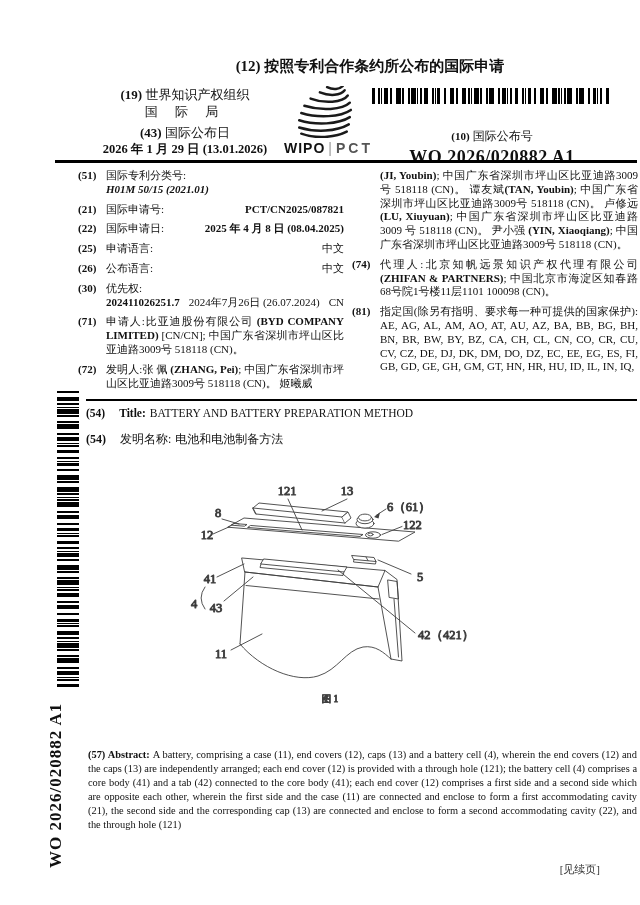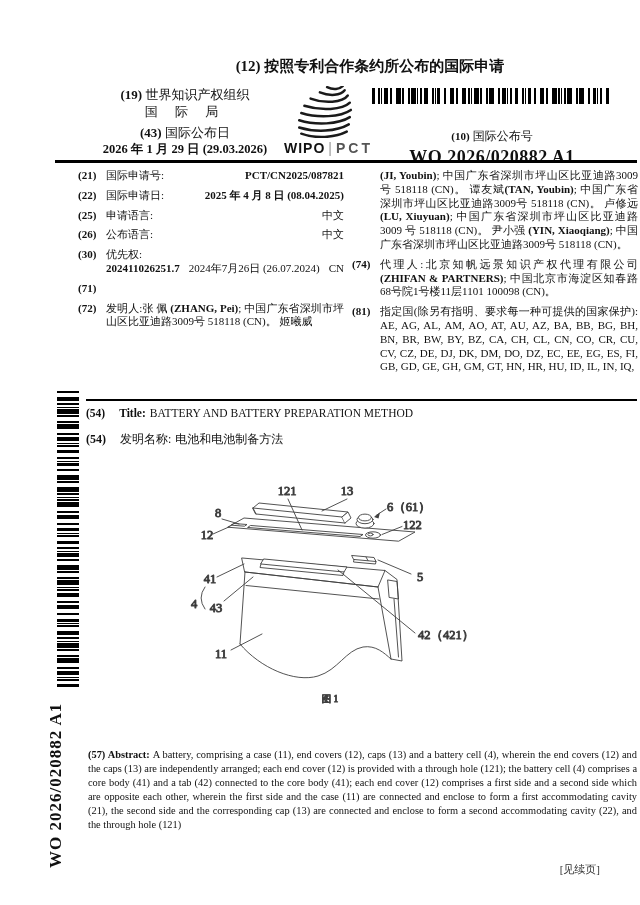--- a/index.html
+++ b/index.html
@@ -74,21 +74,21 @@
 <body>
 
 <div class="page">
 
   <div class="abs pct-line">(12) 按照专利合作条约所公布的国际申请</div>
 
   <div class="abs hdr-left">
     <div><span class="b">(19)</span> <span>世界知识产权组织</span></div>
     <div class="bureau">国 际 局</div>
     <div class="pubdate-lbl"><span class="b">(43)</span> <span>国际公布日</span></div>
-    <div class="pubdate-val">2026 年 1 月 29 日 (29.03.2026)</div>
+    <div class="pubdate-val">2026 年 1 月 29 日 (13.01.2026)</div>
   </div>
 
   <div class="abs logo-wrap">
     <svg class="logo-swirl" width="62" height="52" viewBox="0 0 60 50" fill="none" stroke="#1a1a1a" stroke-width="2.4" stroke-linecap="round">
       <path d="M8,46 C22,51 40,50 52,44"></path>
       <path d="M6,40 C22,45 42,44 54,37"></path>
       <path d="M6,33 C22,38 44,37 55,30"></path>
       <path d="M8,26 C24,31 46,30 56,23"></path>
       <path d="M11,19 C27,24 48,23 55,16"></path>
       <path d="M17,12 C30,17 48,16 53,9"></path>
@@ -103,20 +103,27 @@
   <div class="abs barcode-top"></div>
   <div class="abs pubno-block">
     <div class="pubno-label"><span class="num">(10)</span> <span>国际公布号</span></div>
     <div class="pubno-value">WO 2026/020882 A1</div>
   </div>
 
   <div class="abs rule1"></div>
 
   <div class="abs biblio col-left">
 
+    <div class="row">
+      <span class="num">(51)</span>
+      <div class="rowbody">
+        <div>国际专利分类号:</div>
+        <div class="bi">H01M 50/15 (2021.01)</div>
+      </div>
+    </div>
 
     <div class="row">
       <span class="num">(21)</span>
       <div class="rowbody flexsb">
         <span>国际申请号:</span>
         <span class="b">PCT/CN2025/087821</span>
       </div>
     </div>
 
     <div class="row">
@@ -150,20 +157,21 @@
         <div class="flexsb">
           <span class="b">202411026251.7</span>
           <span>2024年7月26日 (26.07.2024)</span>
           <span>CN</span>
         </div>
       </div>
     </div>
 
     <div class="row">
       <span class="num">(71)</span>
+      <div class="rowbody"><span>申请人:比亚迪股份有限公司 </span><span class="b">(BYD COMPANY LIMITED)</span><span> [CN/CN]; 中国广东省深圳市坪山区比亚迪路3009号 518118 (CN)。</span></div>
     </div>
 
     <div class="row">
       <span class="num">(72)</span>
       <div class="rowbody"><span>发明人:张 佩 </span><span class="b">(ZHANG, Pei)</span><span>; 中国广东省深圳市坪山区比亚迪路3009号 518118 (CN)。 姬曦威</span></div>
     </div>
   </div>
 
   <div class="abs biblio col-right">
     <div class="cont-block"><span class="b">(JI, Youbin)</span><span>; 中国广东省深圳市坪山区比亚迪路3009号 518118 (CN)。 谭友斌</span><span class="b">(TAN, Youbin)</span><span>; 中国广东省深圳市坪山区比亚迪路3009号 518118 (CN)。 卢修远 </span><span class="b">(LU, Xiuyuan)</span><span>; 中国广东省深圳市坪山区比亚迪路 3009 号 518118 (CN)。 尹小强 </span><span class="b">(YIN, Xiaoqiang)</span><span>; 中国广东省深圳市坪山区比亚迪路3009号 518118 (CN)。</span></div>

